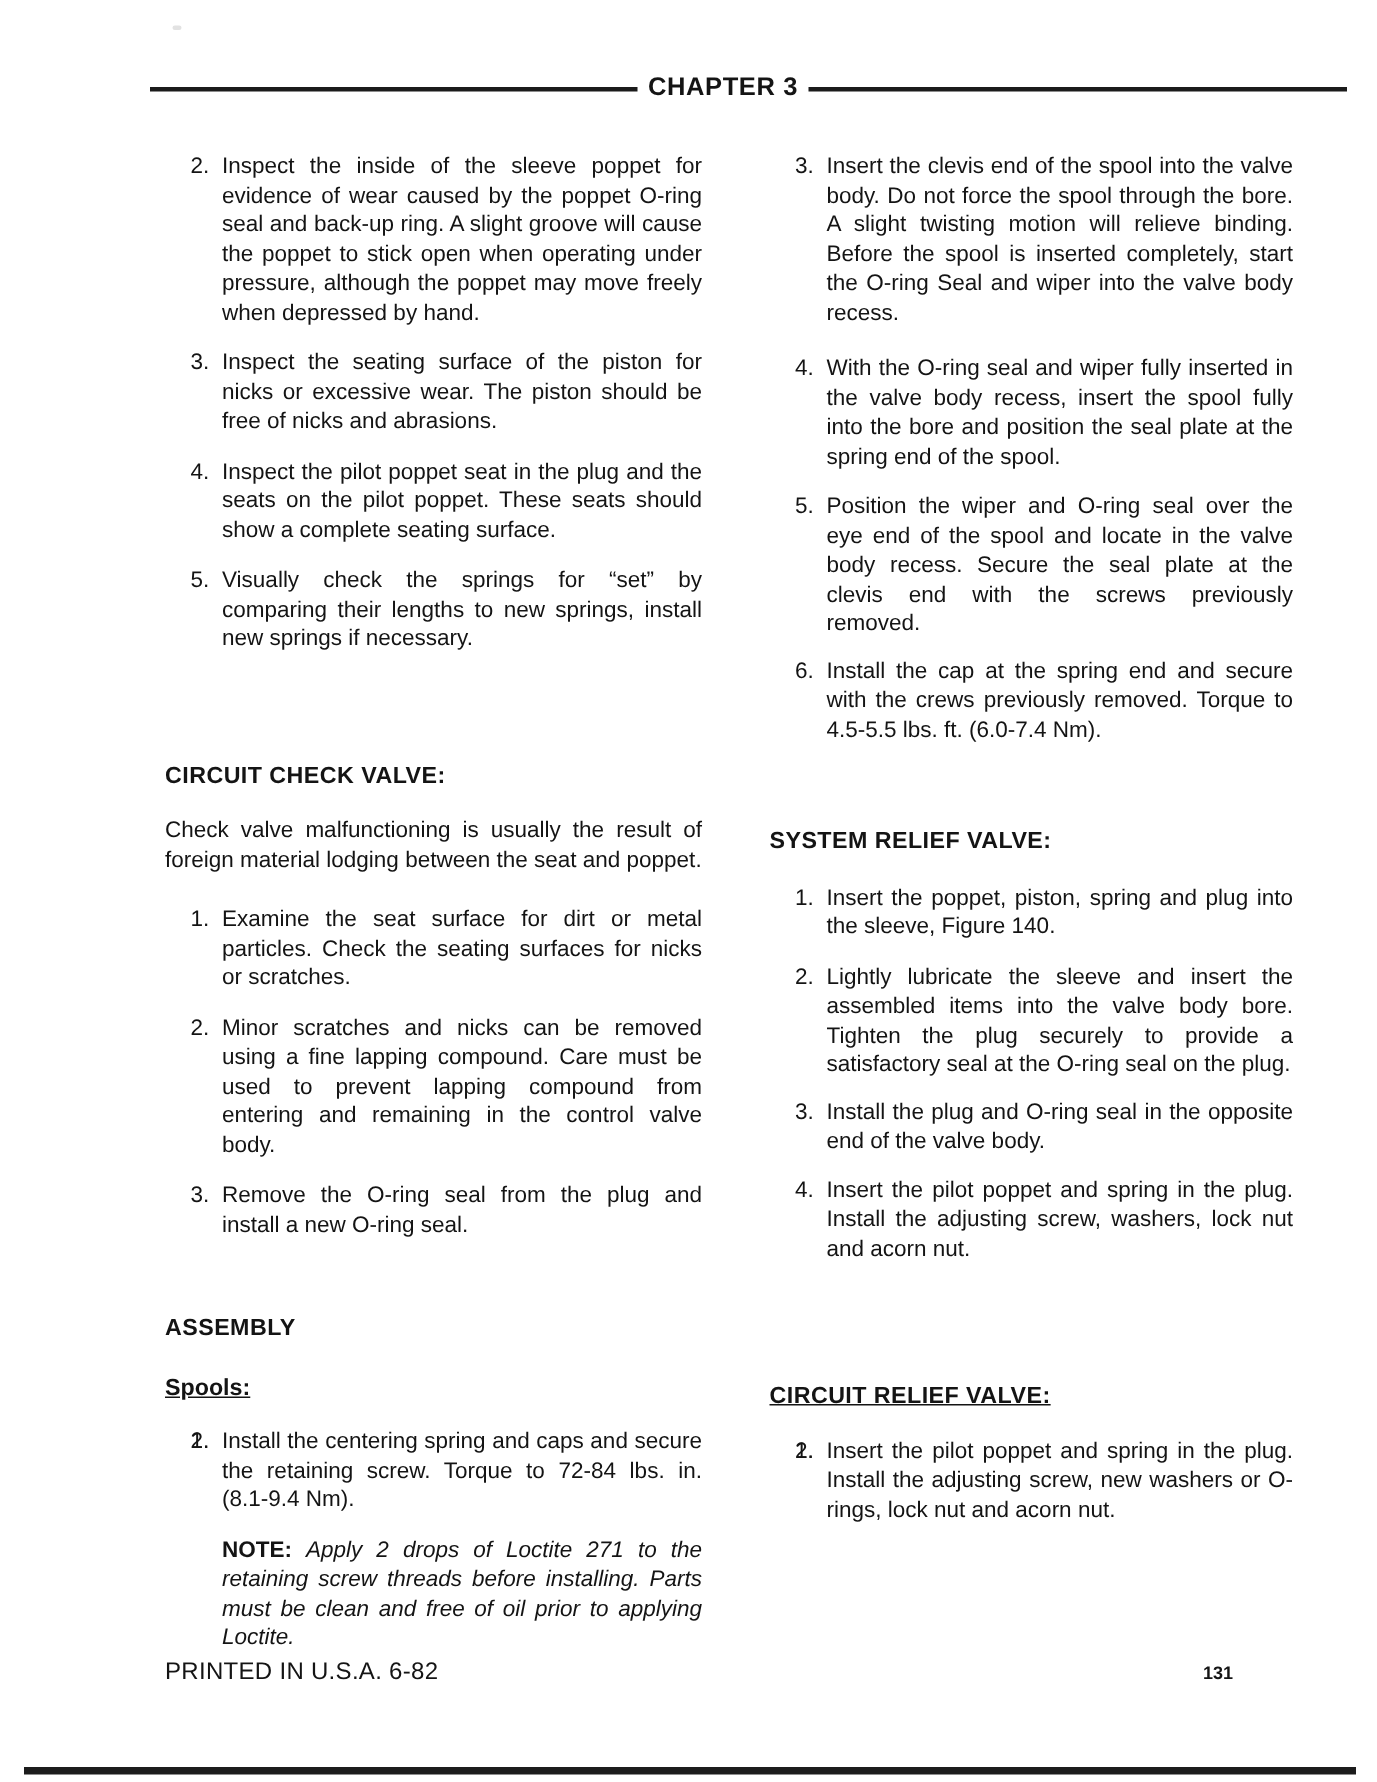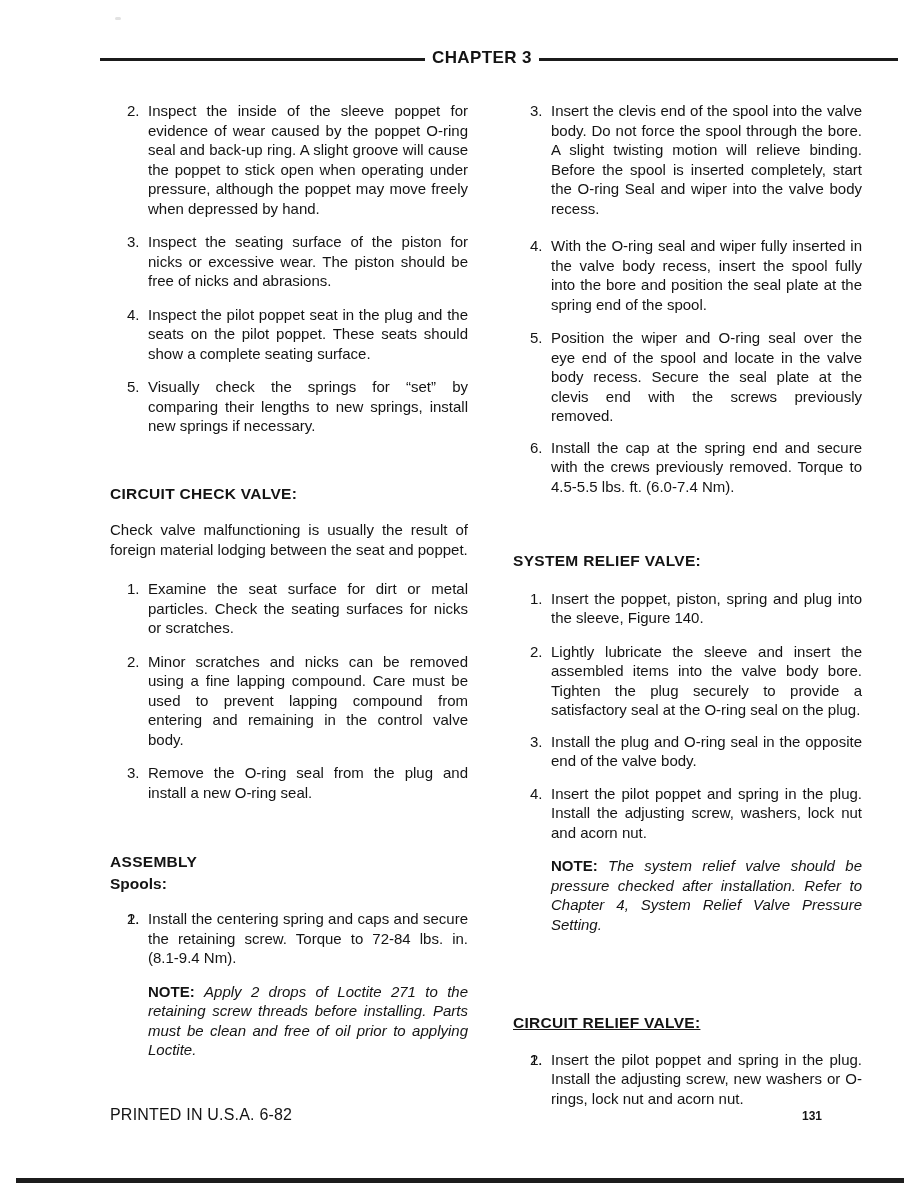--- a/index.html
+++ b/index.html
@@ -45,25 +45,25 @@
     margin:0;
   }
   .h2 { font-weight:bold; font-size:15.5px; margin:0; }
 
   .note {
     margin-left:38px; text-align:justify; font-style:italic;
   }
   .note .note-label { font-style:normal; font-weight:bold; }
 
   
-  .mt-cc-head   { margin-top:48px; }
+  .mt-cc-head   { margin-top:72px; }
   .mt-cc-intro  { margin-top:17px; }
   .mt-cc-list   { margin-top:20px; }
   .mt-assembly  { margin-top:50px; }
-  .mt-spools    { margin-top:2px; }
+  .mt-spools    { margin-top:20px;text-decoration:underline; }
   .mt-spool-list{ margin-top:16px; }
   .mt-note-l    { margin-top:10px; }
 
   .mt-srv-head  { margin-top:55px; }
   .mt-srv-list  { margin-top:18px; }
   .mt-note-r    { margin-top:14px; }
   .mt-crv-head  { margin-top:79px;text-decoration:underline; }
   .mt-crv-list  { margin-top:17px; }
 
   
@@ -182,24 +182,20 @@
     </div>
     <div class="li" style="margin-bottom:13px;">
       <span class="num">3.</span>
       <span>Install the plug and O-ring seal in the opposite end of the valve body.</span>
     </div>
     <div class="li">
       <span class="num">4.</span>
       <span>Insert the pilot poppet and spring in the plug. Install the adjusting screw, washers, lock nut and acorn nut.</span>
     </div>
 
-    <div class="note mt-note-r">
-      <span class="note-label">NOTE: </span>
-      <span>The system relief valve should be pressure checked after installation. Refer to Chapter 4, System Relief Valve Pressure Setting.</span>
-    </div>
 
     <div class="h1 mt-crv-head">CIRCUIT RELIEF VALVE:</div>
 
     <div class="li mt-crv-list" style="margin-bottom:16px;">
       <span class="num">1.</span>
     </div>
     <div class="li">
       <span class="num">2.</span>
       <span>Insert the pilot poppet and spring in the plug. Install the adjusting screw, new washers or O-rings, lock nut and acorn nut.</span>
     </div>

